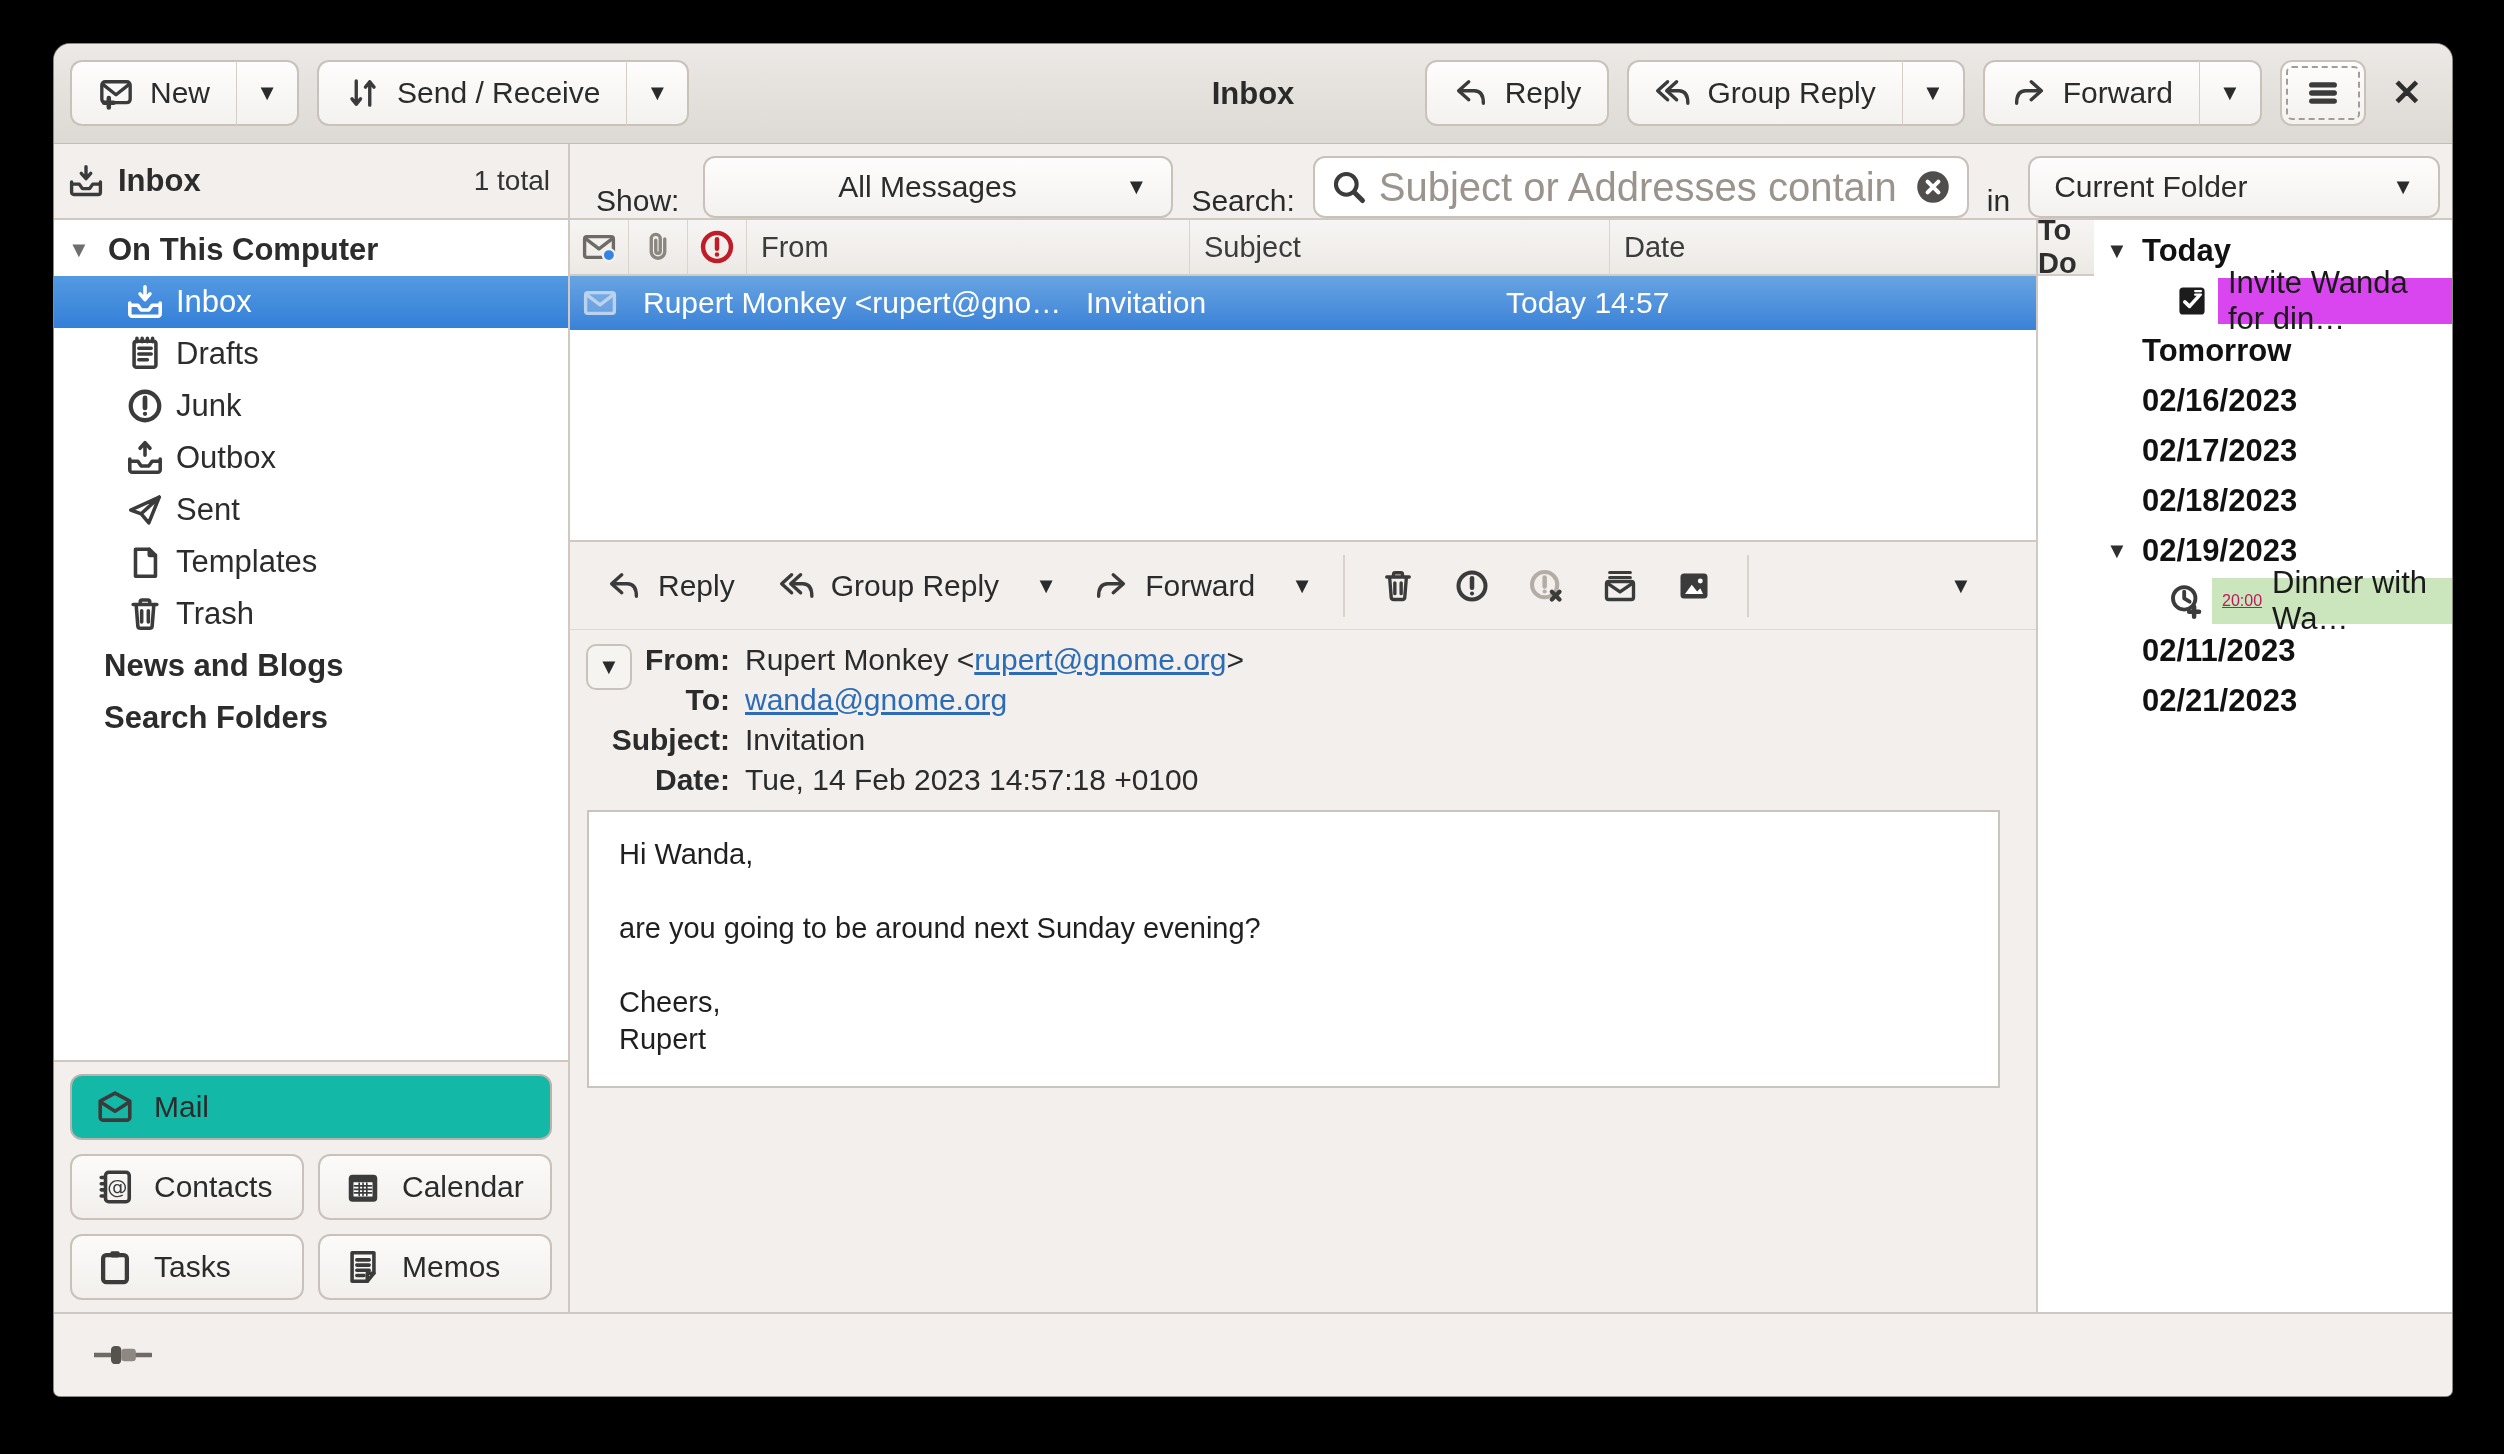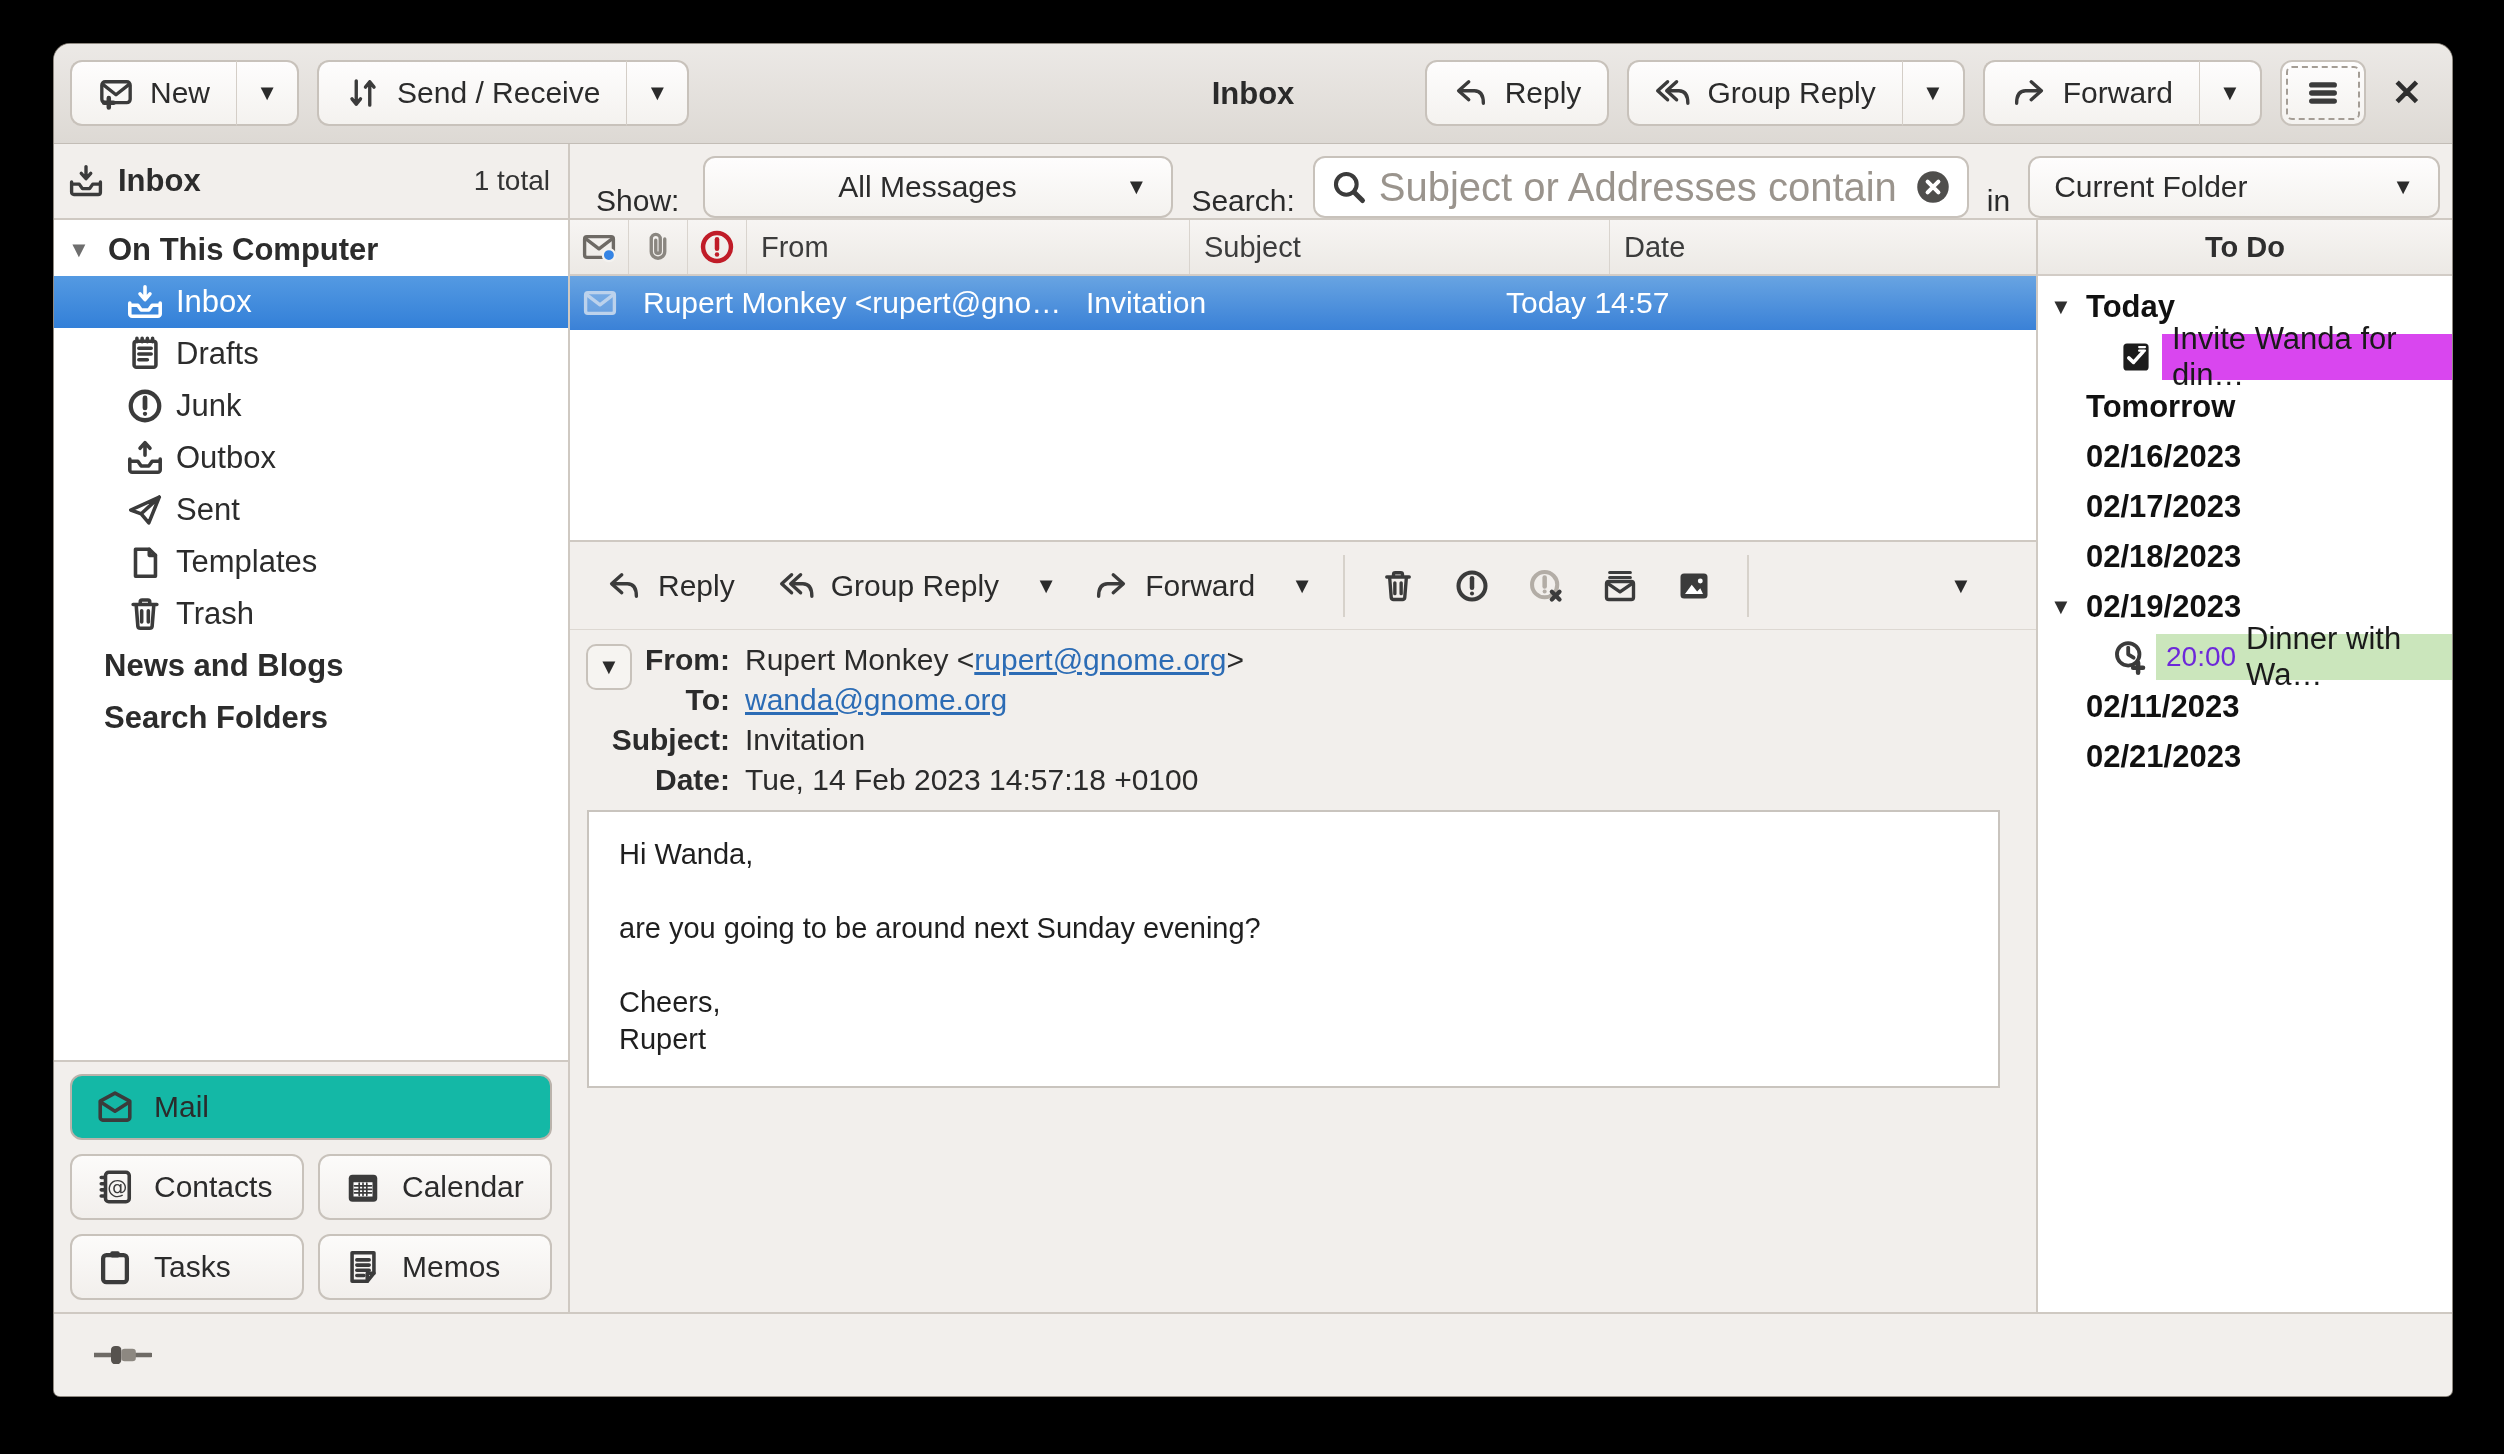--- a/index.html
+++ b/index.html
@@ -88,34 +88,34 @@
   .collapsebtn { position:absolute; left:16px; top:14px; width:46px; height:46px; border:2px solid #c8c2bb; border-radius:10px;
                  background:#f6f4f1; display:flex; align-items:center; justify-content:center; }
   .hline { display:flex; line-height:40px; font-size:30px; }
   .hlabel { width:160px; flex:0 0 160px; text-align:right; font-weight:bold; color:#2b2b2b; }
   .hvalue { padding-left:15px; color:#2b2b2b; }
   .hvalue a { color:#2c6cb5; }
   .pbody { margin:8px 36px 0 17px; height:278px; background:#fff; border:2px solid #c9c4be; padding:24px 30px;
            font-size:29px; line-height:37px; white-space:pre-line; color:#1f1f1f; }
 
   
-  .todopane { width:416px; flex:0 0 416px; border-left:2px solid #cfc9c2; display:flex; flex-direction:column; background:#fff; }
+  .todopane { width:416px; flex:0 0 416px; border-left:2px solid #cfc9c2; display:flex; background:#fff; }
   .todoheader { height:56px; flex:0 0 56px; background:linear-gradient(#f7f5f3,#ece9e5); border-bottom:2px solid #d2ccc6;
                 display:flex; align-items:center; justify-content:center; font-weight:bold; font-size:29px; color:#2e2e2e; }
   .todolist { flex:1; padding-top:6px; }
   .torow { height:50px; display:flex; align-items:center; font-size:31px; }
   .torow .exp { width:30px; margin-left:12px; font-size:22px; color:#2f2f2f; }
   .torow.grp { font-weight:bold; color:#111; }
   .torow.grp .lbl { padding-left:6px; }
   .torow.date { font-weight:bold; color:#111; padding-left:48px; }
   .torow.item { padding-left:80px; }
   .torow .hl { flex:1; height:46px; display:flex; align-items:center; margin-left:8px; padding-left:10px; color:#1a1a1a; gap:10px; }
   .hl.task { background:#d946ef; }
   .hl.event { background:#cbe6bc; }
-  .hl .time { font-size:28px; color:#6d28d9; }
+  .hl .time { font-size:16px; color:#be185d;text-decoration:underline; }
 
   
   .statusbar { flex:0 0 84px; background:#f2efec; border-top:2px solid #cfc9c2; display:flex; align-items:center; padding-left:40px; }
 </style>
 </head>
 <body>
 
 <div class="window">
 
   <div class="titlebar">

